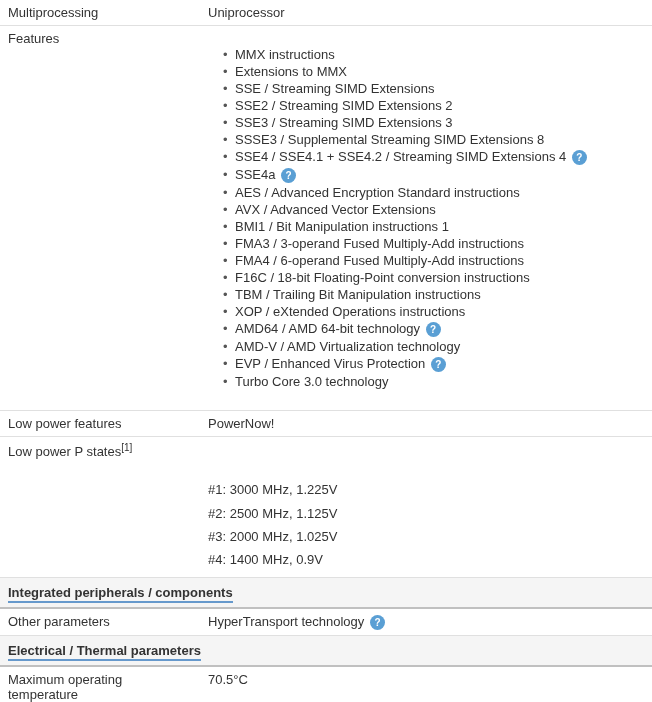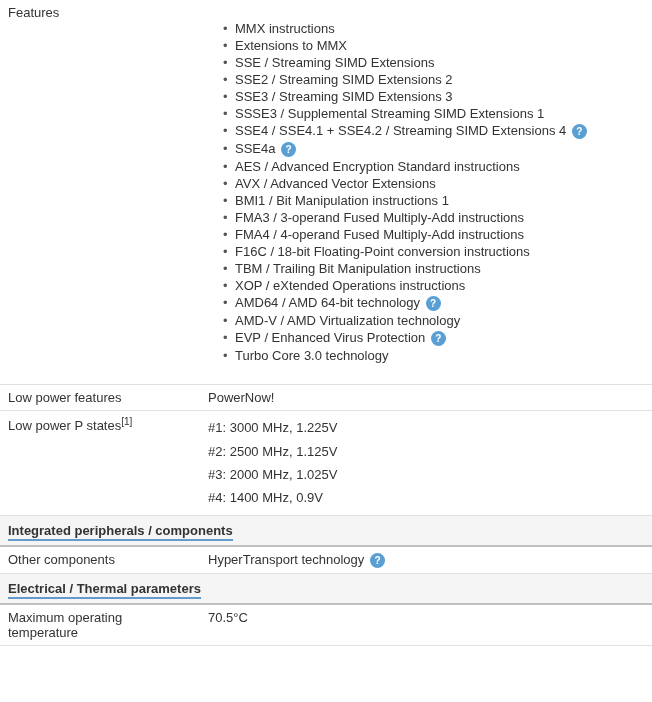--- a/index.html
+++ b/index.html
@@ -65,44 +65,49 @@
       font-weight: bold;
       cursor: pointer;
       vertical-align: middle;
       margin-left: 2px;
     }
     sup {
       font-size: 10px;
     }
     .power-states {
       line-height: 1.8;
+      margin-top: 36px;
     }
   </style>
 </head>
 <body>
 
 <table>
   <tbody id="table-body">
+  <tr>
+        <td>Multiprocessing</td>
+        <td>Uniprocessor</td>
+      </tr>
       <tr>
         <td>Features</td>
         <td>
           <ul>
             <li>MMX instructions</li>
             <li>Extensions to MMX</li>
             <li>SSE / Streaming SIMD Extensions</li>
             <li>SSE2 / Streaming SIMD Extensions 2</li>
             <li>SSE3 / Streaming SIMD Extensions 3</li>
-            <li>SSSE3 / Supplemental Streaming SIMD Extensions 1</li>
+            <li>SSSE3 / Supplemental Streaming SIMD Extensions 8</li>
             <li>SSE4 / SSE4.1 + SSE4.2 / Streaming SIMD Extensions 4 <span class="help-icon">?</span></li>
             <li>SSE4a <span class="help-icon">?</span></li>
             <li>AES / Advanced Encryption Standard instructions</li>
             <li>AVX / Advanced Vector Extensions</li>
             <li>BMI1 / Bit Manipulation instructions 1</li>
             <li>FMA3 / 3-operand Fused Multiply-Add instructions</li>
-            <li>FMA4 / 4-operand Fused Multiply-Add instructions</li>
+            <li>FMA4 / 6-operand Fused Multiply-Add instructions</li>
             <li>F16C / 18-bit Floating-Point conversion instructions</li>
             <li>TBM / Trailing Bit Manipulation instructions</li>
             <li>XOP / eXtended Operations instructions</li>
             <li>AMD64 / AMD 64-bit technology <span class="help-icon">?</span></li>
             <li>AMD-V / AMD Virtualization technology</li>
             <li>EVP / Enhanced Virus Protection <span class="help-icon">?</span></li>
             <li>Turbo Core 3.0 technology</li>
           </ul>
         </td>
       </tr>
@@ -113,21 +118,21 @@
       <tr>
         <td>Low power P states<sup>[1]</sup></td>
         <td>
           <div class="power-states">#1: 3000 MHz, 1.225V<br>#2: 2500 MHz, 1.125V<br>#3: 2000 MHz, 1.025V<br>#4: 1400 MHz, 0.9V</div>
         </td>
       </tr>
       <tr class="section-header">
         <td colspan="2"><span>Integrated peripherals / components</span></td>
       </tr>
       <tr>
-        <td>Other components</td>
+        <td>Other parameters</td>
         <td>HyperTransport technology <span class="help-icon">?</span></td>
       </tr>
       <tr class="section-header">
         <td colspan="2"><span>Electrical / Thermal parameters</span></td>
       </tr>
       <tr>
         <td>Maximum operating temperature</td>
         <td>70.5°C</td>
       </tr>
     </tbody>

